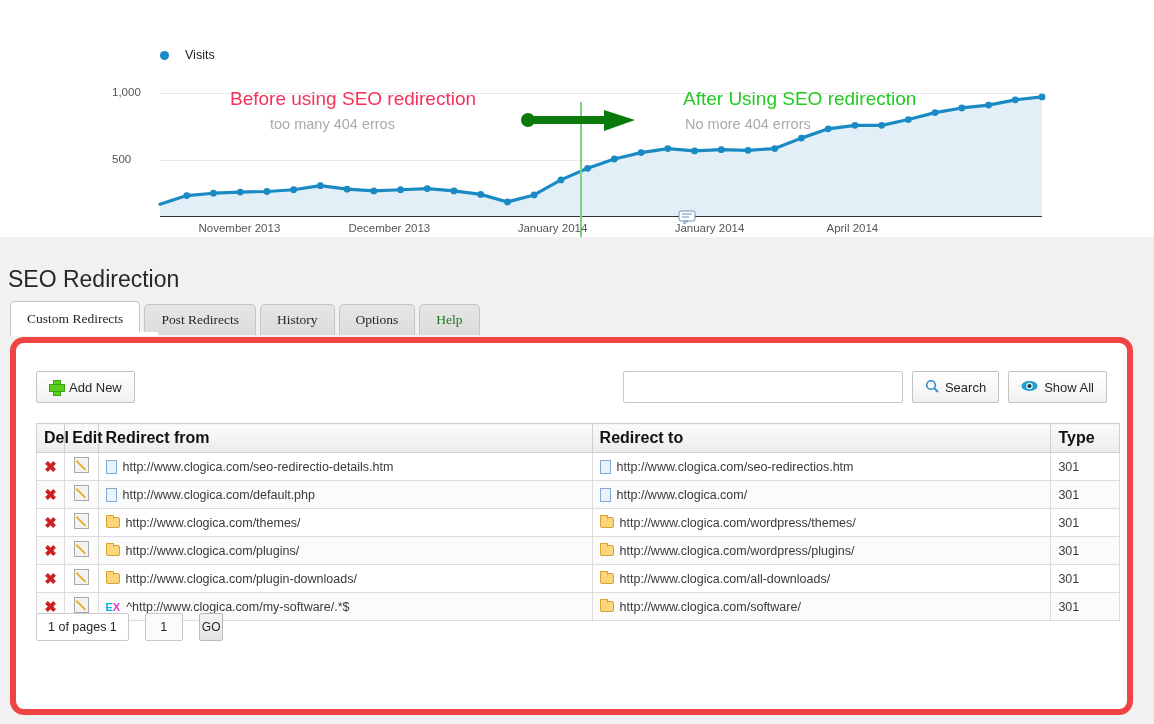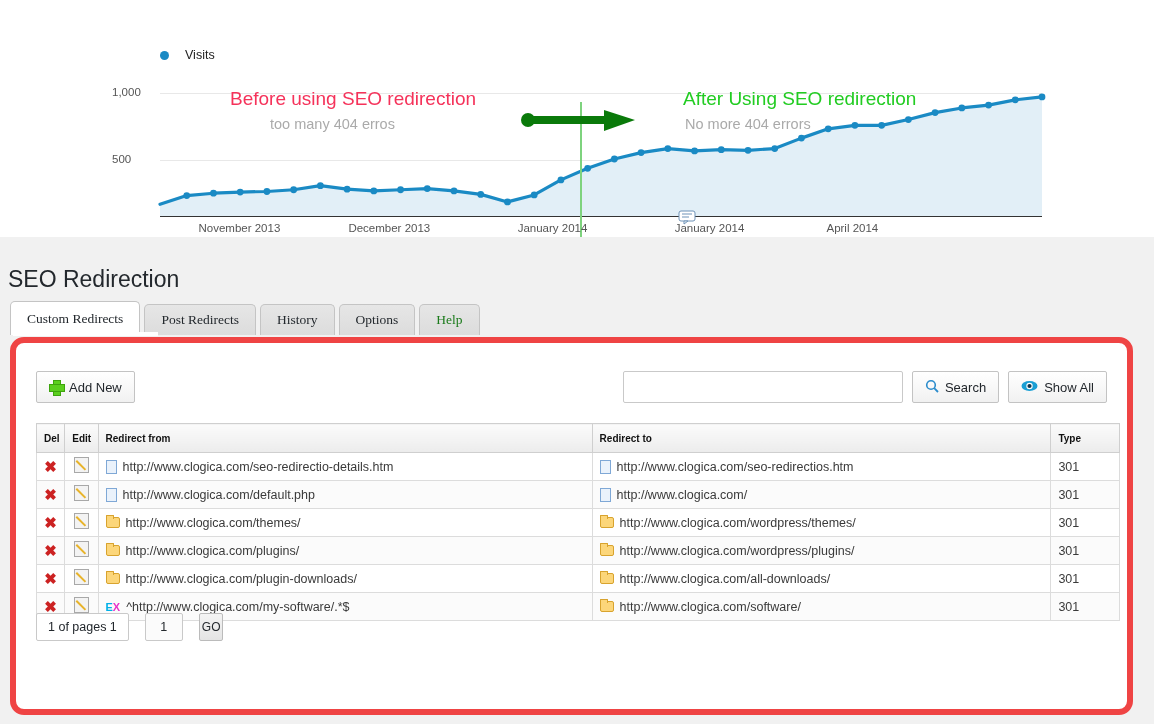--- a/index.html
+++ b/index.html
@@ -121,21 +121,21 @@
     position:absolute; left:20px; top:80px; width:1084px;
     border-collapse:collapse;
     font-size:12.5px;
     table-layout:fixed;
   }
   #data-table th {
     background:linear-gradient(#fbfbfb,#ececec);
     border:1px solid #cfcfcf;
     text-align:left;
     padding:5px 7px;
-    font-weight:bold; font-size:10px; color:#111;
+    font-weight:bold; font-size:16px; color:#111;
     height:29px;
   }
   #data-table td {
     border:1px solid #dcdcdc;
     padding:4px 7px;
     height:26px;
     color:#3a3a3a;
     overflow:hidden; white-space:nowrap;
   }
   #data-table tr:nth-child(even) td { background:#fbfbfb; }

